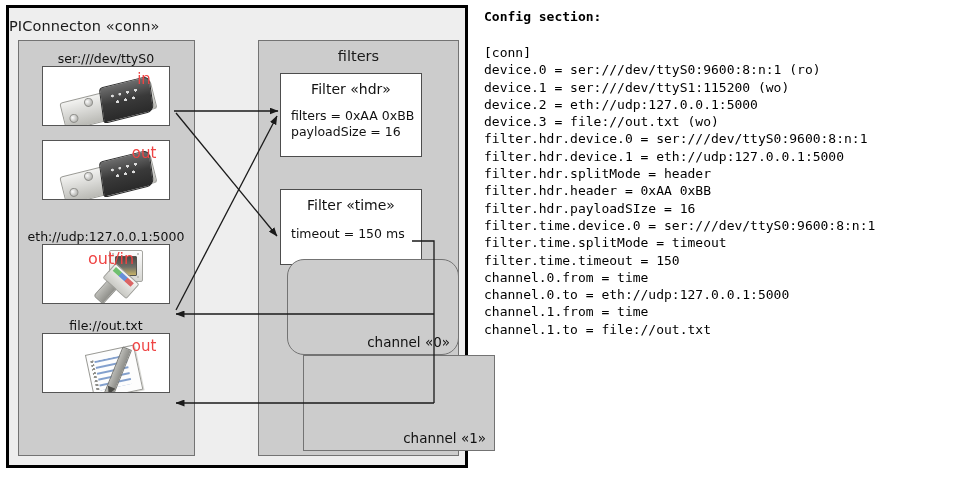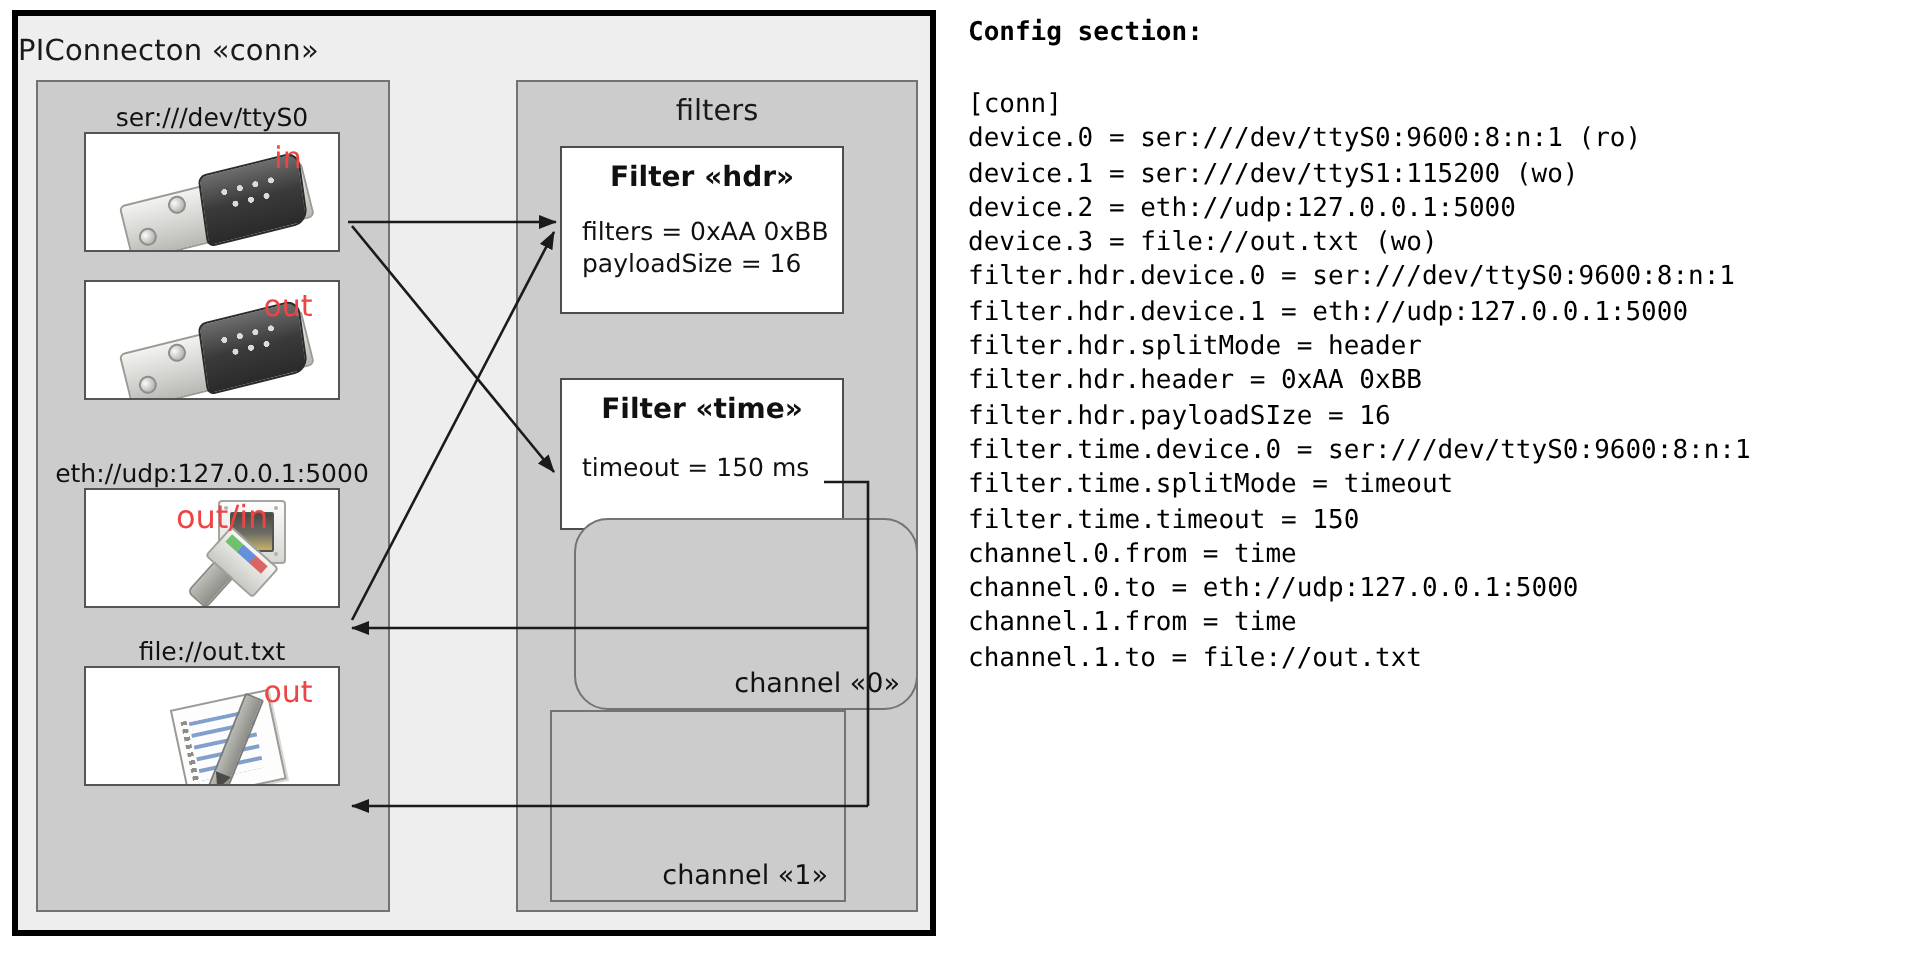--- a/index.html
+++ b/index.html
@@ -265,21 +265,20 @@
     border: 1.5px solid #4d4d4d;
     box-sizing: border-box;
   }
   .filter-title {
     position: absolute;
     left: 0; top: 7px;
     width: 100%;
     text-align: center;
     font-size: 14px;
     color: #111;
-    font-weight: bold;
   }
   .filter-attrs {
     position: absolute;
     left: 10px;
     font-size: 12.5px;
     line-height: 16px;
     color: #111;
   }
 
   
@@ -418,21 +417,21 @@
       <div class="filter-title">Filter «time»</div>
       <div class="filter-attrs" style="top:36px;">
         <div>timeout = 150 ms</div>
       </div>
     </div>
 
     <div class="channel" style="left:28px; top:218px; width:172px; height:96px;border-radius:17px;">
       <div class="channel-label">channel «0»</div>
     </div>
 
-    <div class="channel" style="left:16px; top:314px; width:148px; height:96px;">
+    <div class="channel" style="left:44px; top:314px; width:192px; height:96px;">
       <div class="channel-label">channel «1»</div>
     </div>
   </div>
 
   <svg id="svg-links">
     <defs>
       <marker id="arrow" markerWidth="9" markerHeight="7" refX="8.5" refY="3.5" orient="auto" markerUnits="userSpaceOnUse">
         <path d="M0,0 L9,3.5 L0,7 z" fill="#1a1a1a"></path>
       </marker>
     </defs>

